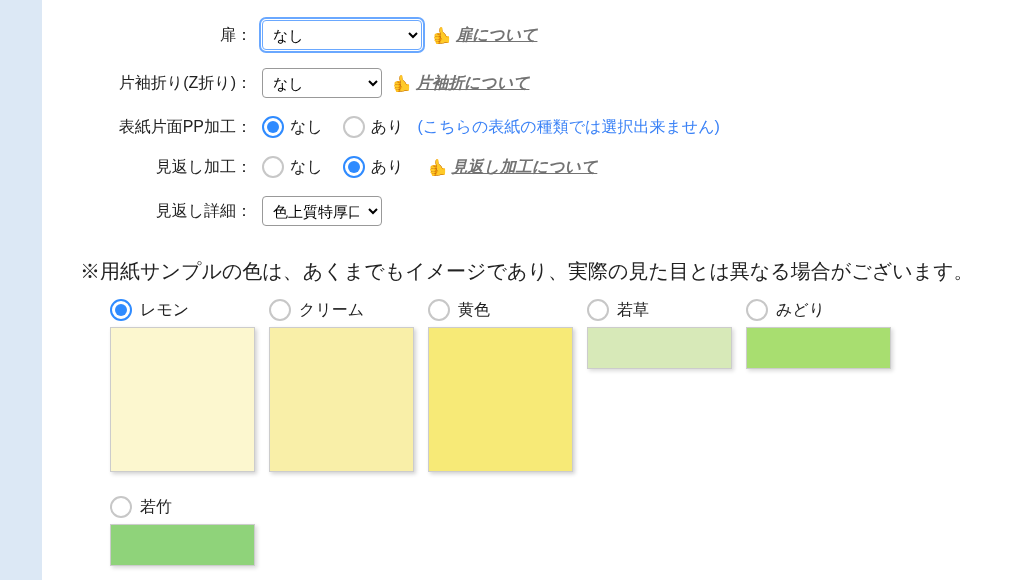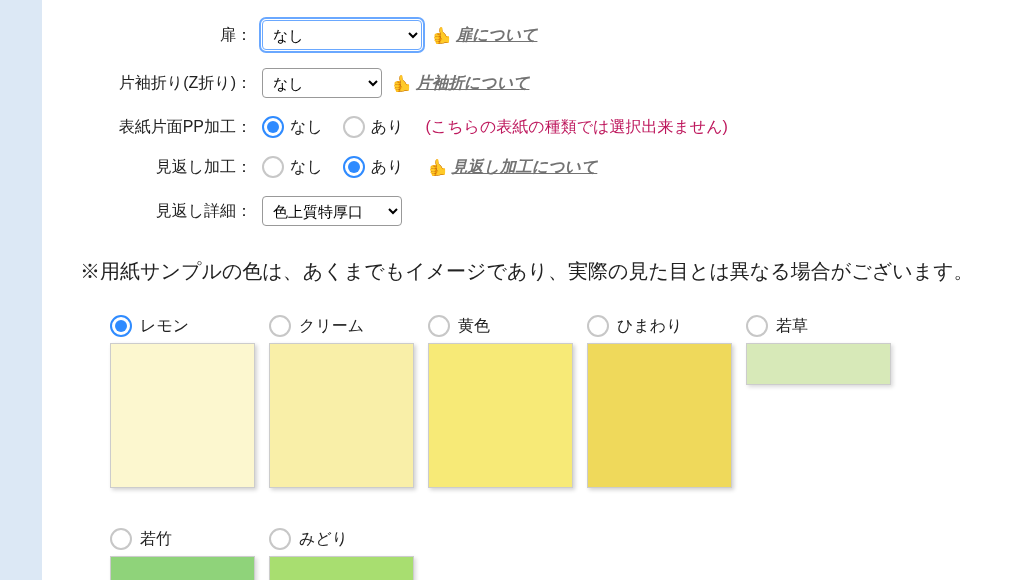--- a/index.html
+++ b/index.html
@@ -42,21 +42,21 @@
     background: #fff;
     height: 30px;
   }
   .select.focused {
     outline: 2px solid #6aa8ff;
     outline-offset: 1px;
     border-color: #6aa8ff;
   }
   .w-160 { width: 160px; }
   .w-120 { width: 120px; }
-  .w-140 { width: 140px; }
+  .w-140 { width: 120px; }
   .thumb-icon {
     margin: 0 4px 0 10px;
     font-size: 16px;
     color: #333;
     display: inline-block;
     transform: scaleX(-1);
   }
   .link {
     color: #737373;
     text-decoration: underline;
@@ -89,36 +89,35 @@
     height: 12px;
     border-radius: 50%;
     background: #2f8bff;
     display: none;
   }
   .radio.checked .dot { display: block; }
   .radio-label {
     margin-right: 14px;
   }
   .warning {
-    color: #be185d;
-    margin-left: 8px;
+    color: #3b82f6;
+    margin-left: 0;
   }
   .note {
     margin: 32px 0 14px 18px;
     font-size: 20px;
   }
   .swatch-grid {
     display: flex;
     flex-wrap: wrap;
     gap: 24px 36px;
     margin-left: 48px;
   }
   .swatch-cell {
     width: 123px;
-    margin-top: 16px;
   }
   .swatch-head {
     display: flex;
     align-items: center;
     gap: 8px;
     margin-bottom: 6px;
   }
   .swatch-box {
     width: 145px;
     height: 145px;
@@ -213,41 +212,34 @@
         <div class="swatch-cell">
           <div class="swatch-head">
             <span class="radio"></span>
             <span class="swatch-name">黄色</span>
           </div>
           <div class="swatch-box" style="background: rgb(247, 234, 119);"></div>
         </div>
         <div class="swatch-cell">
           <div class="swatch-head">
             <span class="radio"></span>
-            <span class="swatch-name">ひまわり</span>
-          </div>
-          <div class="swatch-box" style="background: rgb(239, 217, 91);"></div>
-        </div>
-        <div class="swatch-cell">
-          <div class="swatch-head">
-            <span class="radio"></span>
             <span class="swatch-name">若草</span>
           </div>
           <div class="swatch-box short" style="background: rgb(215, 233, 184);"></div>
         </div>
         <div class="swatch-cell">
           <div class="swatch-head">
             <span class="radio"></span>
+            <span class="swatch-name">みどり</span>
+          </div>
+          <div class="swatch-box short" style="background: rgb(168, 222, 112);"></div>
+        </div>
+        <div class="swatch-cell">
+          <div class="swatch-head">
+            <span class="radio"></span>
             <span class="swatch-name">若竹</span>
           </div>
           <div class="swatch-box short" style="background: rgb(143, 211, 122);"></div>
-        </div>
-        <div class="swatch-cell">
-          <div class="swatch-head">
-            <span class="radio"></span>
-            <span class="swatch-name">みどり</span>
-          </div>
-          <div class="swatch-box short" style="background: rgb(168, 222, 112);"></div>
         </div>
       </div>
 
   </div>
 </div>
 
 </body></html>

